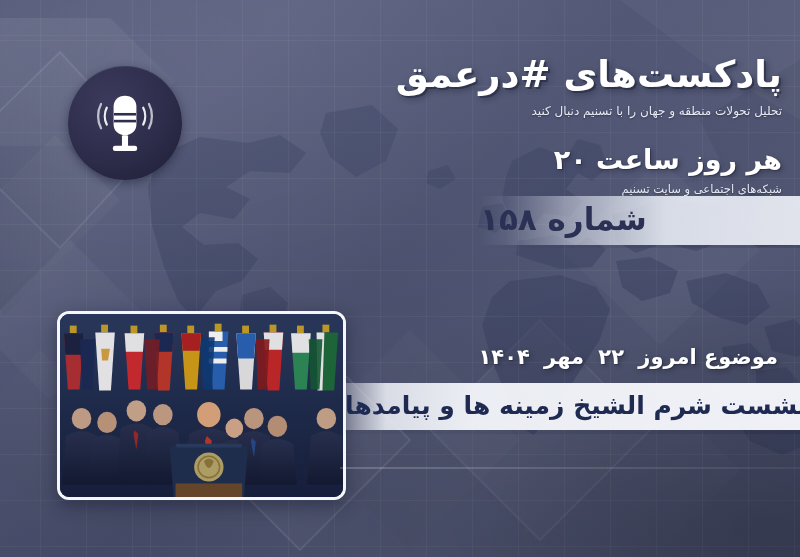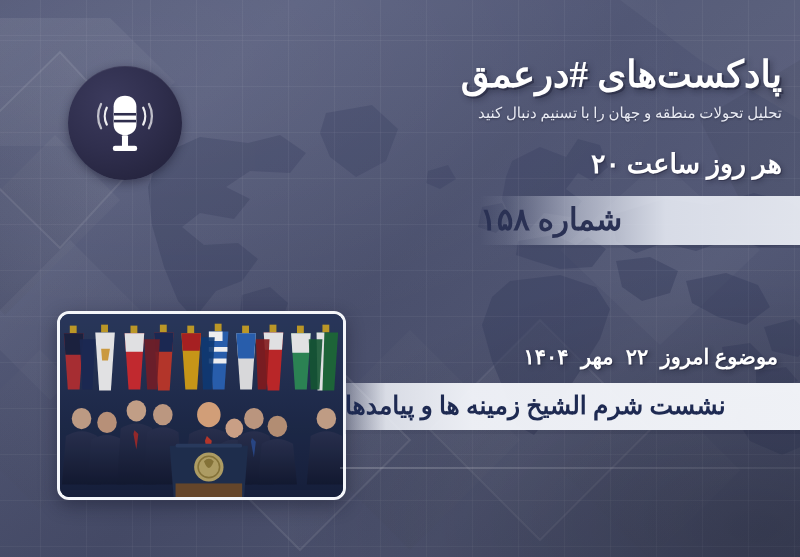--- a/index.html
+++ b/index.html
@@ -3,21 +3,20 @@
 <meta charset="utf-8">
 <style>
   * { margin:0; padding:0; box-sizing:border-box; }
   html,body { width:800px; height:557px; overflow:hidden; background:#4a5070; }
   body { font-family:"DejaVu Sans","Liberation Sans",sans-serif; }
 
   .poster{
     position:relative; width:800px; height:557px; overflow:hidden;
     background:
       linear-gradient(135deg,#4e5474 0%,#565c7c 22%,#4b5170 48%,#545a79 72%,#474d6b 100%);
-    font-family: Liberation Serif, serif;
   }
 
   
   .geo{ position:absolute; inset:0; overflow:hidden; pointer-events:none; }
   .geo svg{ position:absolute; inset:0; width:800px; height:557px; }
 
   
   .mapwrap{ position:absolute; inset:0; overflow:hidden; pointer-events:none; }
   .mapwrap svg{ position:absolute; left:130px; top:95px; width:700px; height:400px; }
 
@@ -48,21 +47,21 @@
   .mic-badge svg{ width:76px; height:76px; display:block; }
 
   
   .txtcol{ position:absolute; right:18px; top:56px; width:520px; text-align:right;
            direction:rtl; }
   .t-title{
     font-size:37px; font-weight:700; color:#ffffff; letter-spacing:.3px;
     line-height:1.05; white-space:nowrap;
     text-shadow: 2px 2px 0 rgba(35,36,60,.55), 3px 3px 6px rgba(25,26,45,.45);
   }
-  .t-sub1{ margin-top:9px; font-size:15px; color:#e8eaf3; font-weight:400;
+  .t-sub1{ margin-top:9px; font-size:12px; color:#e8eaf3; font-weight:400;
            letter-spacing:.1px; text-shadow:0 1px 2px rgba(25,26,45,.5); }
   .t-time{ margin-top:26px; font-size:27px; font-weight:700; color:#ffffff;
            letter-spacing:.2px; text-shadow:1px 1px 0 rgba(35,36,60,.5), 2px 2px 5px rgba(25,26,45,.4); }
   .t-sub2{ margin-top:7px; font-size:11.5px; color:#e4e7f1; font-weight:400;
            text-shadow:0 1px 2px rgba(25,26,45,.5); }
 
   
   .numband{
     position:absolute; right:0; top:196px; width:320px; height:49px;
     background:linear-gradient(to left, rgba(236,239,246,.93) 0%, rgba(231,235,244,.90) 42%,
@@ -219,20 +218,21 @@
         <path d="M74 30c3.4 6.5 3.4 15.5 0 22" stroke-width="3"></path>
         <path d="M81.5 25c5.2 9.6 5.2 22.4 0 32" stroke-width="3" opacity="0.75"></path>
       </g>
     </svg>
   </div>
 
   <div class="txtcol">
     <div class="t-title">پادکست‌های #درعمق</div>
     <div class="t-sub1">تحلیل تحولات منطقه و جهان را با تسنیم دنبال کنید</div>
     <div class="t-time">هر روز ساعت ۲۰</div>
+    <div class="t-sub2">شبکه‌های اجتماعی و سایت تسنیم</div>
   </div>
 
   <div class="numband">
     <span class="num">شماره ۱۵۸</span>
   </div>
   <div class="numband-shadow"></div>
 
   <div class="photo">
     <svg viewBox="0 0 289 189" preserveAspectRatio="none" aria-hidden="true">
       <defs>

